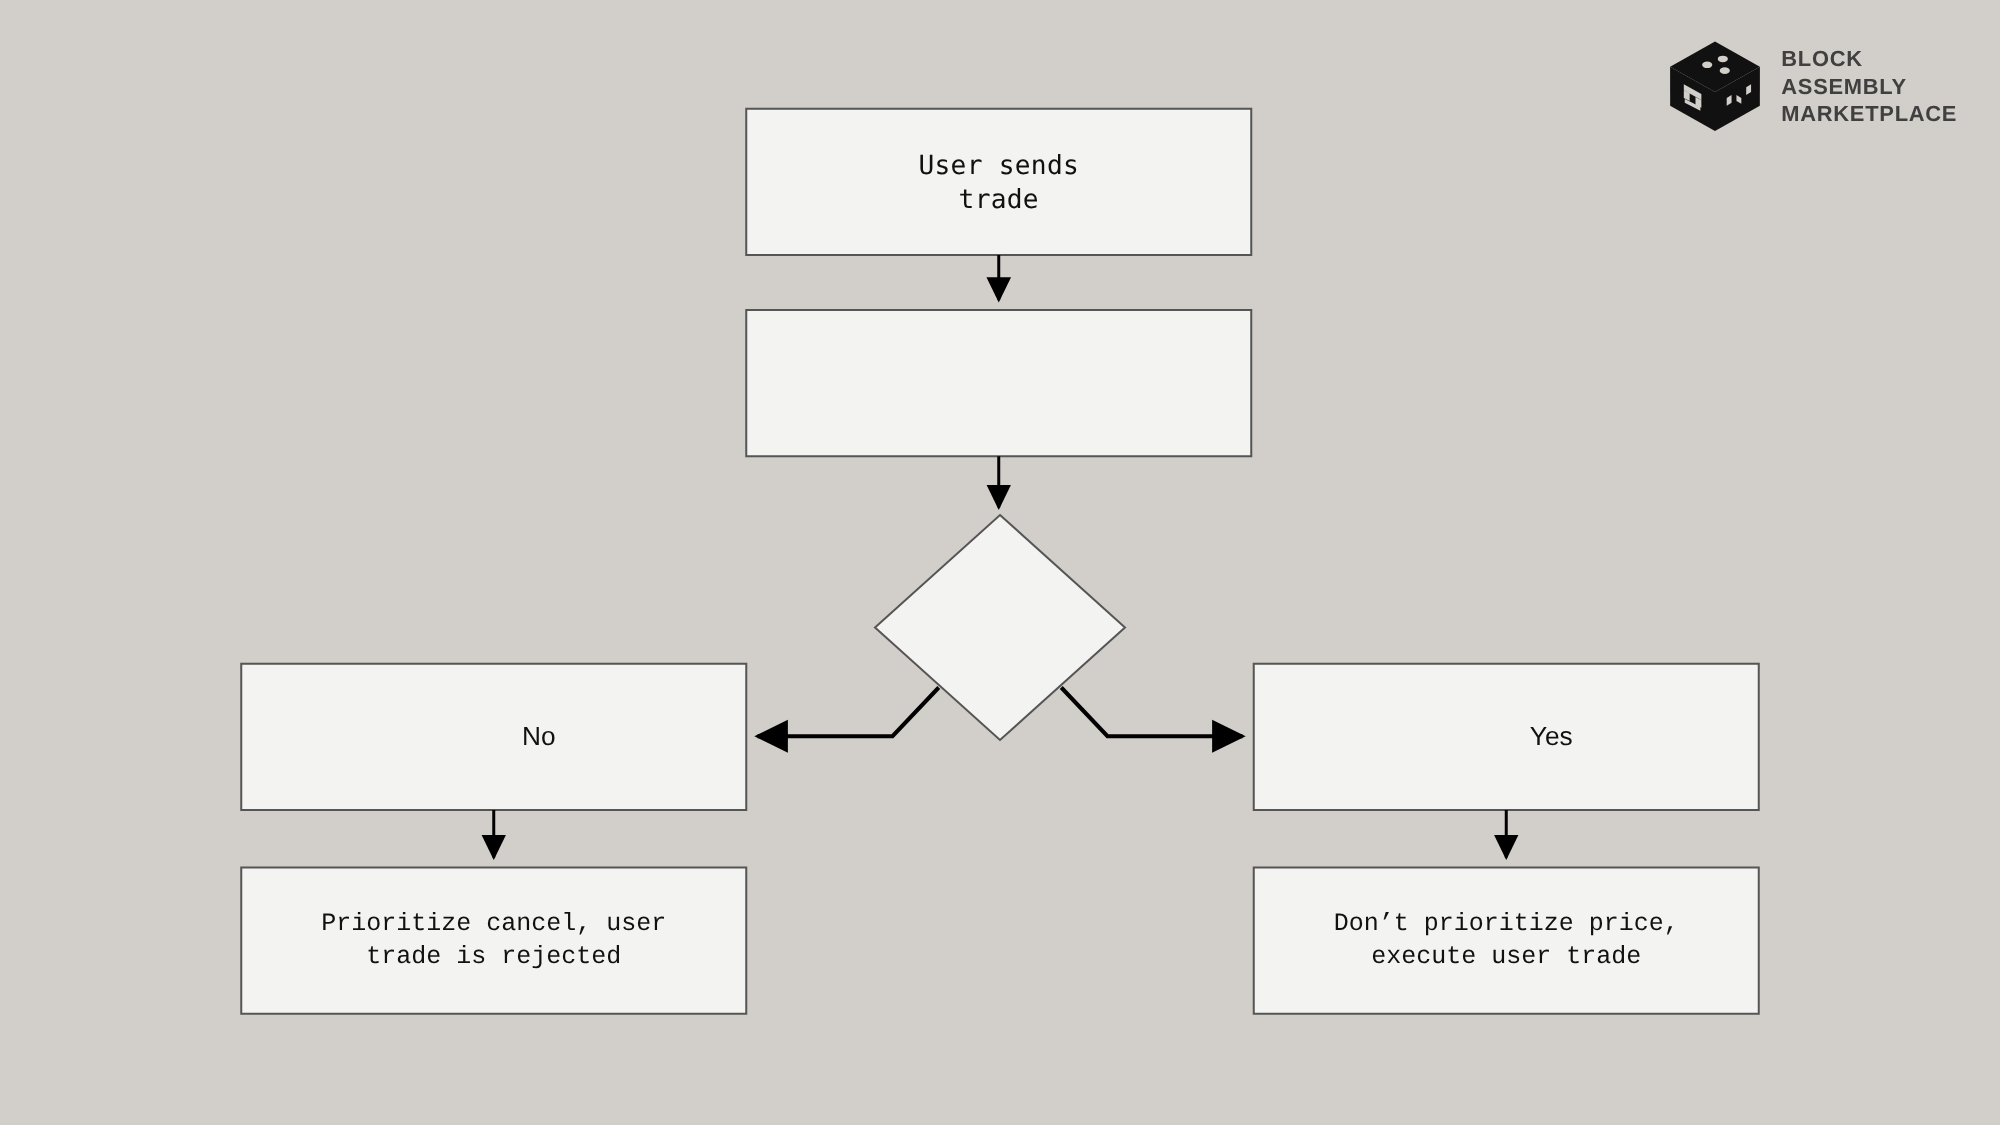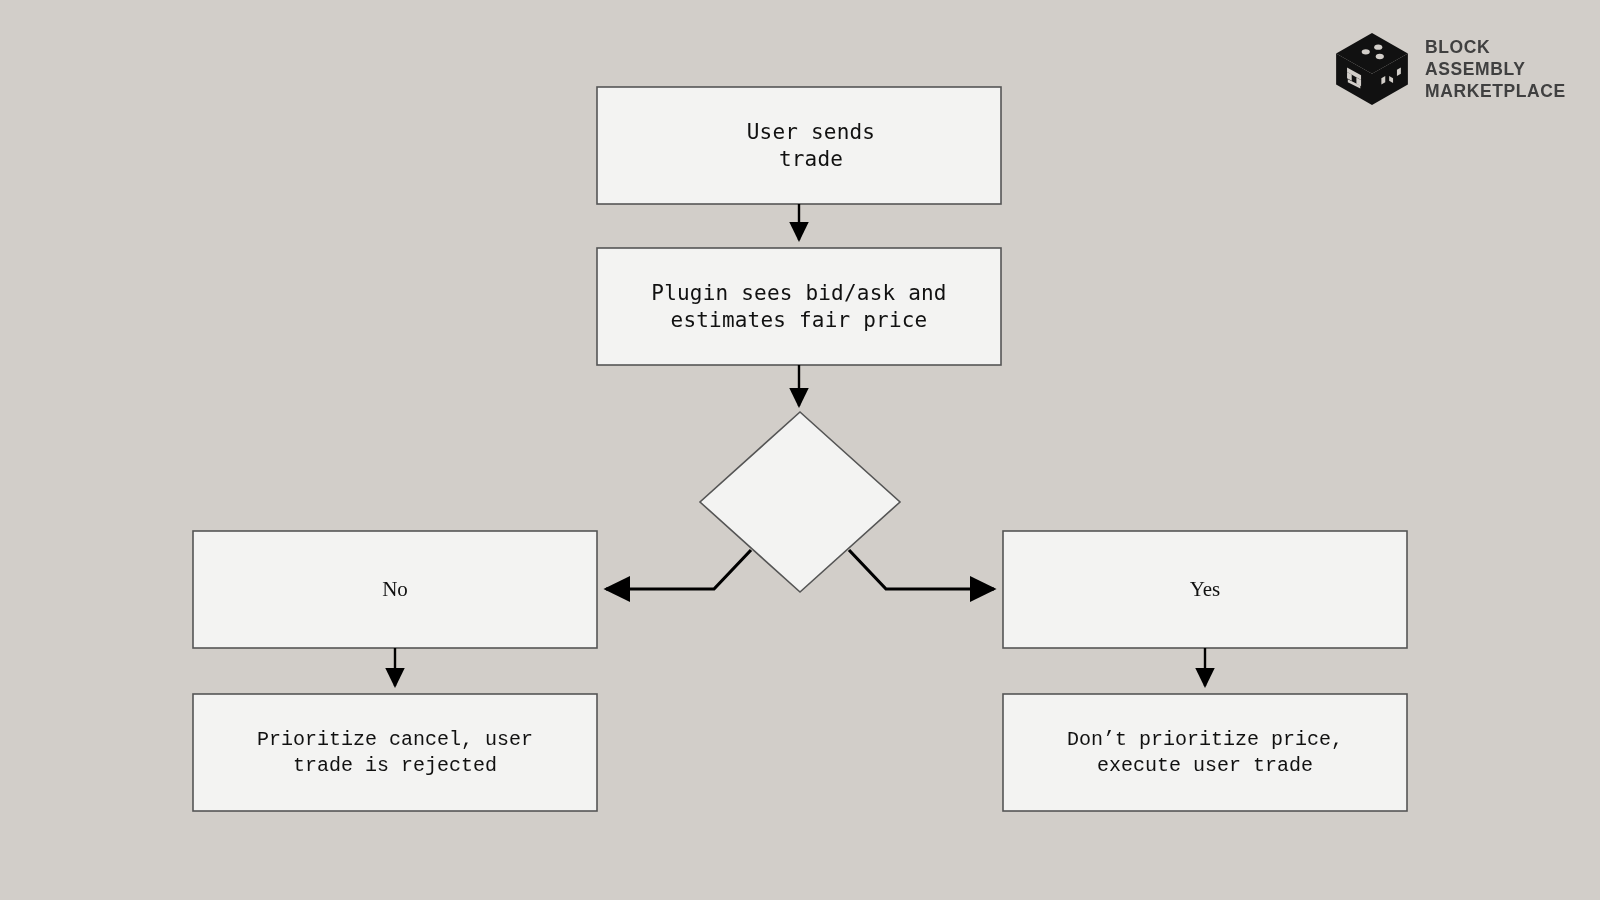--- a/index.html
+++ b/index.html
@@ -36,32 +36,33 @@
     white-space: pre;
     pointer-events: none;
   }
   .mono {
     font-family: "DejaVu Sans Mono", "Liberation Mono", monospace;
     font-size: 21px;
     line-height: 27px;
     letter-spacing: 0.2px;
   }
   .sans {
-    font-family: Liberation Serif, serif;
+    font-family: Liberation Sans, sans-serif;
     font-size: 21px;
     line-height: 27px;
+    padding-left: 36px;
   }
   .mono-sm {
     font-family: Liberation Mono, monospace;
     font-size: 20px;
     line-height: 26px;
   }
 
   
-  #node-start      { left: 597px;  top: 87px;  width: 404px; height: 117px; padding-left: 12px; }
+  #node-start      { left: 597px;  top: 87px;  width: 404px; height: 117px; }
   #node-plugin     { left: 597px;  top: 248px; width: 404px; height: 117px; }
   #node-decision   { left: 700px;  top: 412px; width: 200px; height: 180px; }
   #node-no         { left: 193px;  top: 531px; width: 404px; height: 117px; }
   #node-yes        { left: 1003px; top: 531px; width: 404px; height: 117px; border-radius: 15px; }
   #node-reject     { left: 193px;  top: 694px; width: 404px; height: 117px; }
   #node-execute    { left: 1003px; top: 694px; width: 404px; height: 117px; }
 
   
   #brand {
     position: absolute;
@@ -120,22 +121,20 @@
     <path d="M849,550 L886,589 L994,589" fill="none" stroke="#000000" stroke-width="3.2" stroke-linejoin="miter" marker-end="url(#arrowhead)"></path>
 
     <path d="M395,648 L395,686" fill="none" stroke="#000000" stroke-width="2.4" marker-end="url(#arrowhead)"></path>
 
     <path d="M1205,648 L1205,686" fill="none" stroke="#000000" stroke-width="2.4" marker-end="url(#arrowhead)"></path>
   </svg>
 
   <div class="node-label mono" id="node-start">User sends
 trade</div>
 
-  <div class="node-label mono" id="node-plugin">Plugin sees bid/ask and
-estimates fair price</div>
 
 
   <div class="node-label sans" id="node-no">No</div>
 
   <div class="node-label sans" id="node-yes">Yes</div>
 
   <div class="node-label mono-sm" id="node-reject">Prioritize cancel, user
 trade is rejected</div>
 
   <div class="node-label mono-sm" id="node-execute">Don’t prioritize price,

